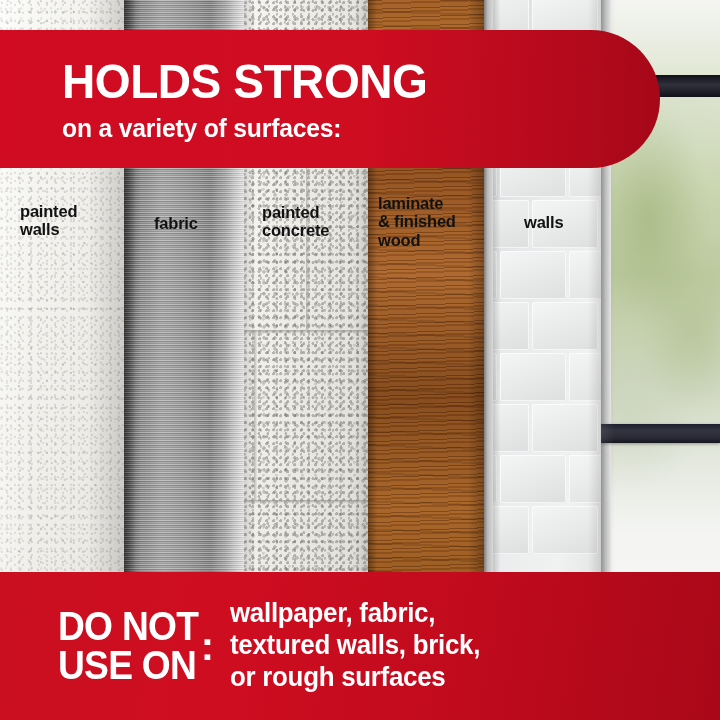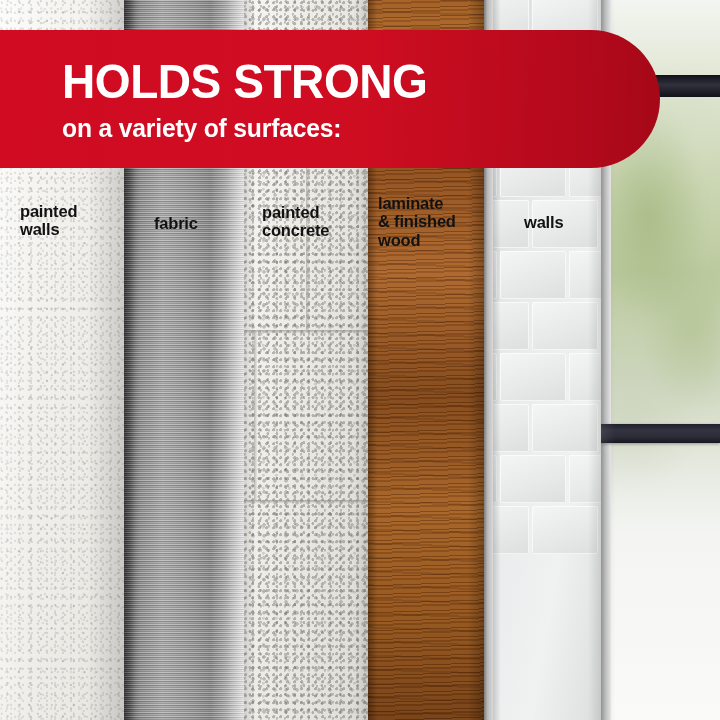--- a/index.html
+++ b/index.html
@@ -380,14 +380,24 @@
   <div class="surface-label lbl-painted-concrete">painted
 concrete</div>
 
   <div class="surface-label lbl-wood">laminate
 &amp; finished
 wood</div>
 
   <div class="surface-label lbl-tile">walls</div>
 
 
+  <div class="banner-bottom">
+    <div class="dont-use-block">
+      <div class="dont-use-lines">DO NOT
+USE ON</div>
+      <div class="dont-use-colon">:</div>
+    </div>
+    <div class="dont-use-list">wallpaper, fabric,
+textured walls, brick,
+or rough surfaces</div>
+  </div>
 
 </div>
 
 </body></html>

